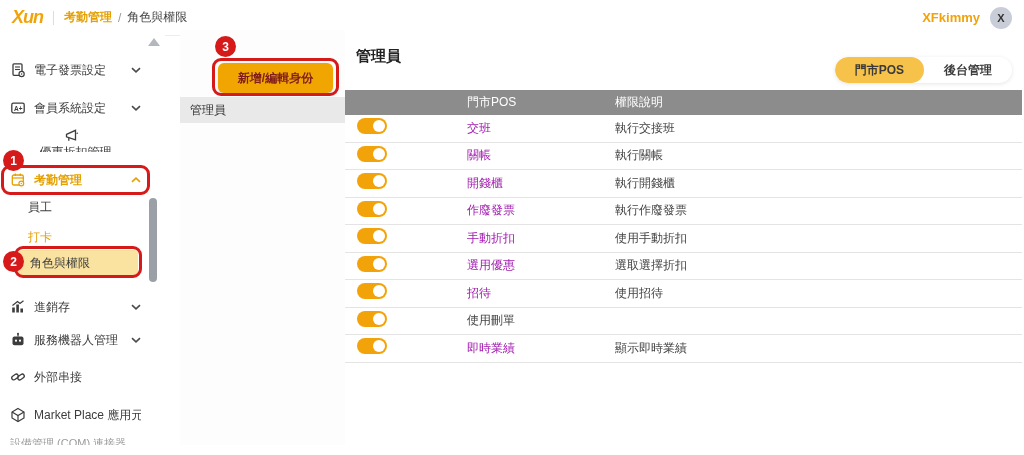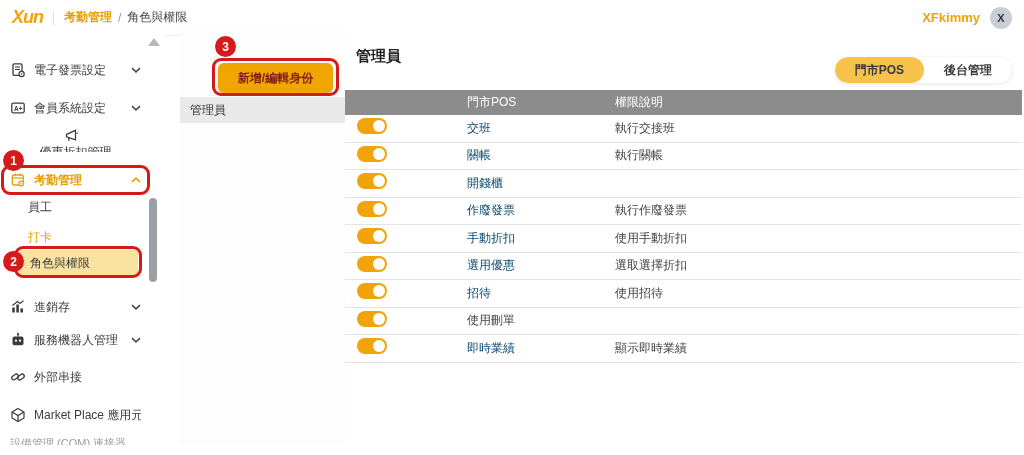--- a/index.html
+++ b/index.html
@@ -58,21 +58,21 @@
               color:#3a3a3a; border-radius:13px; cursor:pointer; }
   .mode-seg.on { background:#F6C24A; }
 
   .ptable { position:absolute; left:0; top:60px; width:677px; }
   .thead { display:flex; height:25px; background:#8C8C8C; align-items:center; }
   .thead .c { font-size:12px; color:#fff; }
   .c1 { width:122px; padding-left:12px; flex:none; }
   .c2 { width:148px; flex:none; }
   .c3 { flex:1; }
   .trow { display:flex; height:27.5px; align-items:center; border-bottom:1px solid #e4e4e4; background:#fff; }
-  .trow .name { font-size:12px; color:#0c4a6e; }
+  .trow .name { font-size:12px; color:#a21caf; }
   .trow .desc { font-size:12px; color:#444; }
   .toggle { width:30px; height:16px; border-radius:8px; background:#F2A30A; position:relative;
             display:inline-block; cursor:pointer; }
   .toggle::after { content:""; position:absolute; right:2px; top:2px; width:12px; height:12px;
                    border-radius:50%; background:#fff; }
 
   
   .ann-box { position:absolute; border:3px solid #D61A1A; border-radius:9px; pointer-events:none; }
   .ann-circle { position:absolute; width:21px; height:21px; border-radius:50%; background:#D61A1A;
                 color:#fff; font-size:12px; font-weight:bold; display:flex; align-items:center;
@@ -255,20 +255,21 @@
             <div class="c3 desc">執行交接班</div>
           </div>
           <div class="trow">
             <div class="c1"><span class="toggle"></span></div>
             <div class="c2 name">關帳</div>
             <div class="c3 desc">執行關帳</div>
           </div>
           <div class="trow">
             <div class="c1"><span class="toggle"></span></div>
             <div class="c2 name">開錢櫃</div>
+            <div class="c3 desc">執行開錢櫃</div>
           </div>
           <div class="trow">
             <div class="c1"><span class="toggle"></span></div>
             <div class="c2 name">作廢發票</div>
             <div class="c3 desc">執行作廢發票</div>
           </div>
           <div class="trow">
             <div class="c1"><span class="toggle"></span></div>
             <div class="c2 name">手動折扣</div>
             <div class="c3 desc">使用手動折扣</div>

